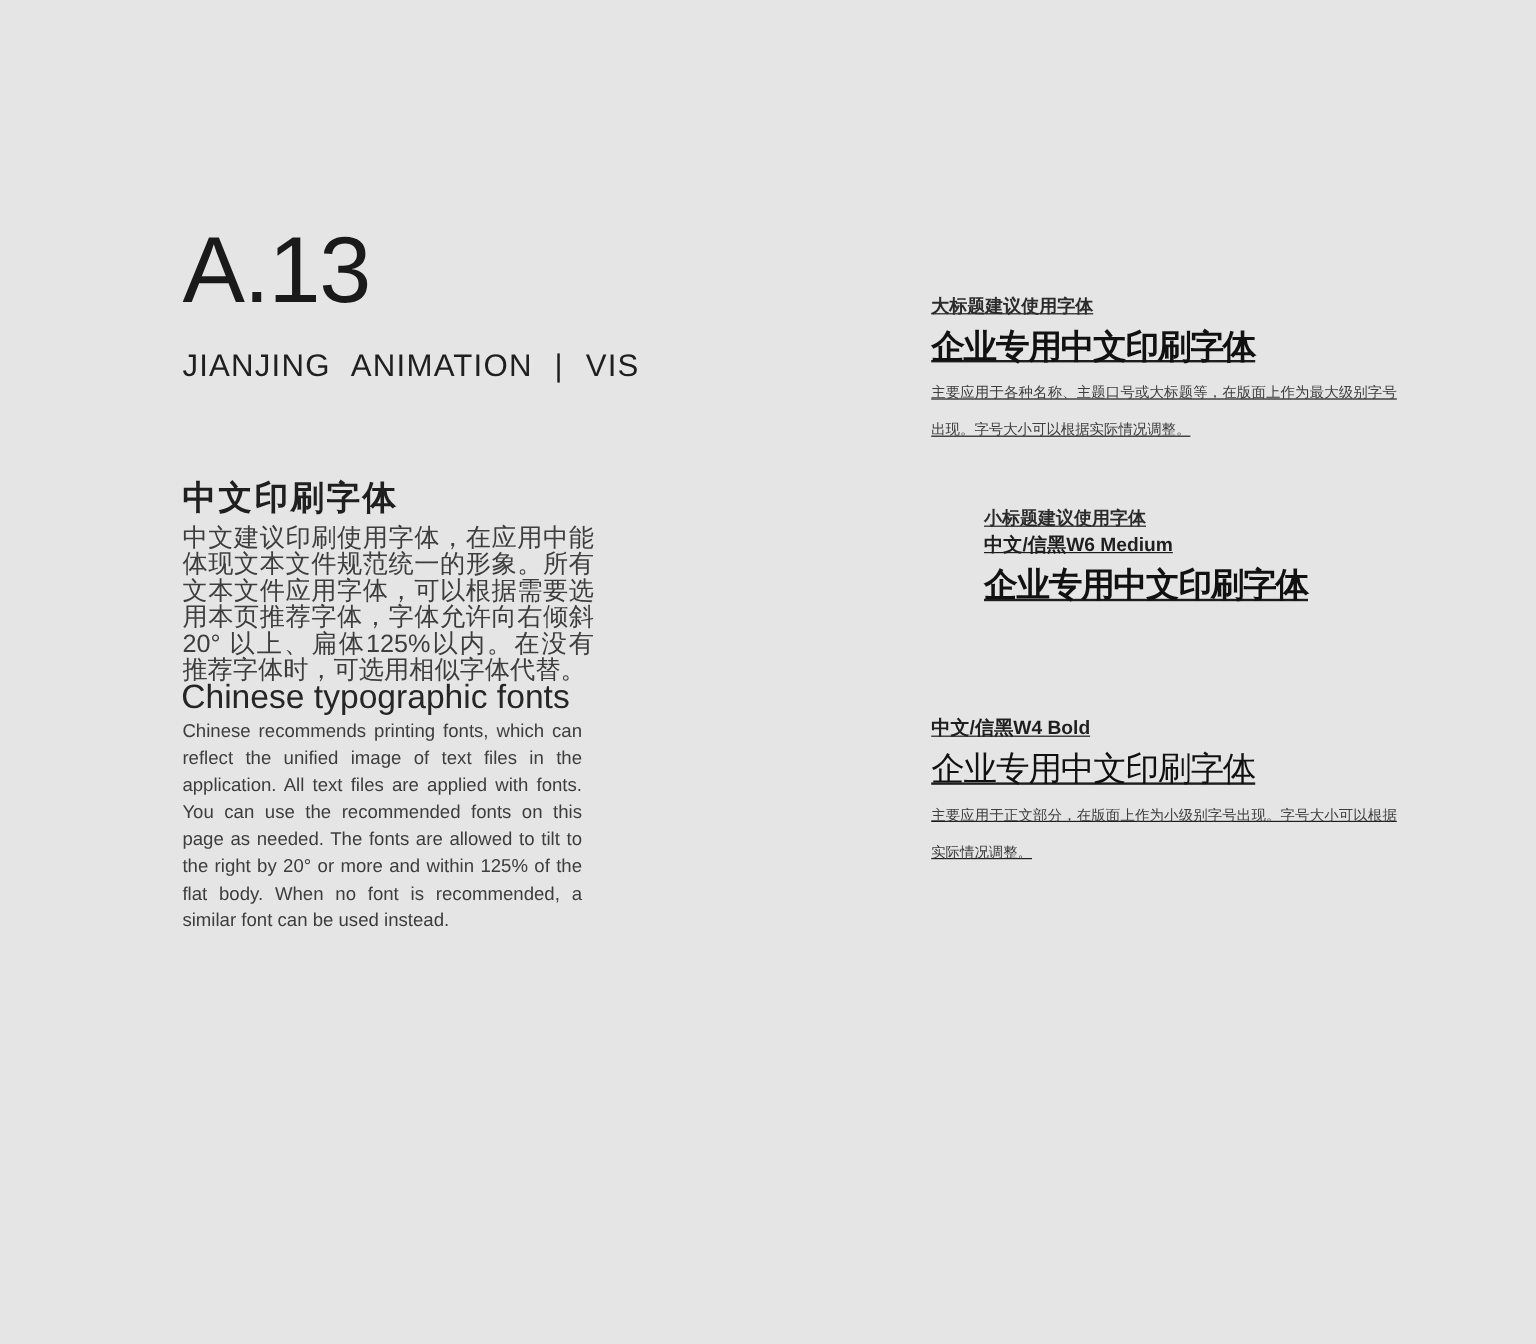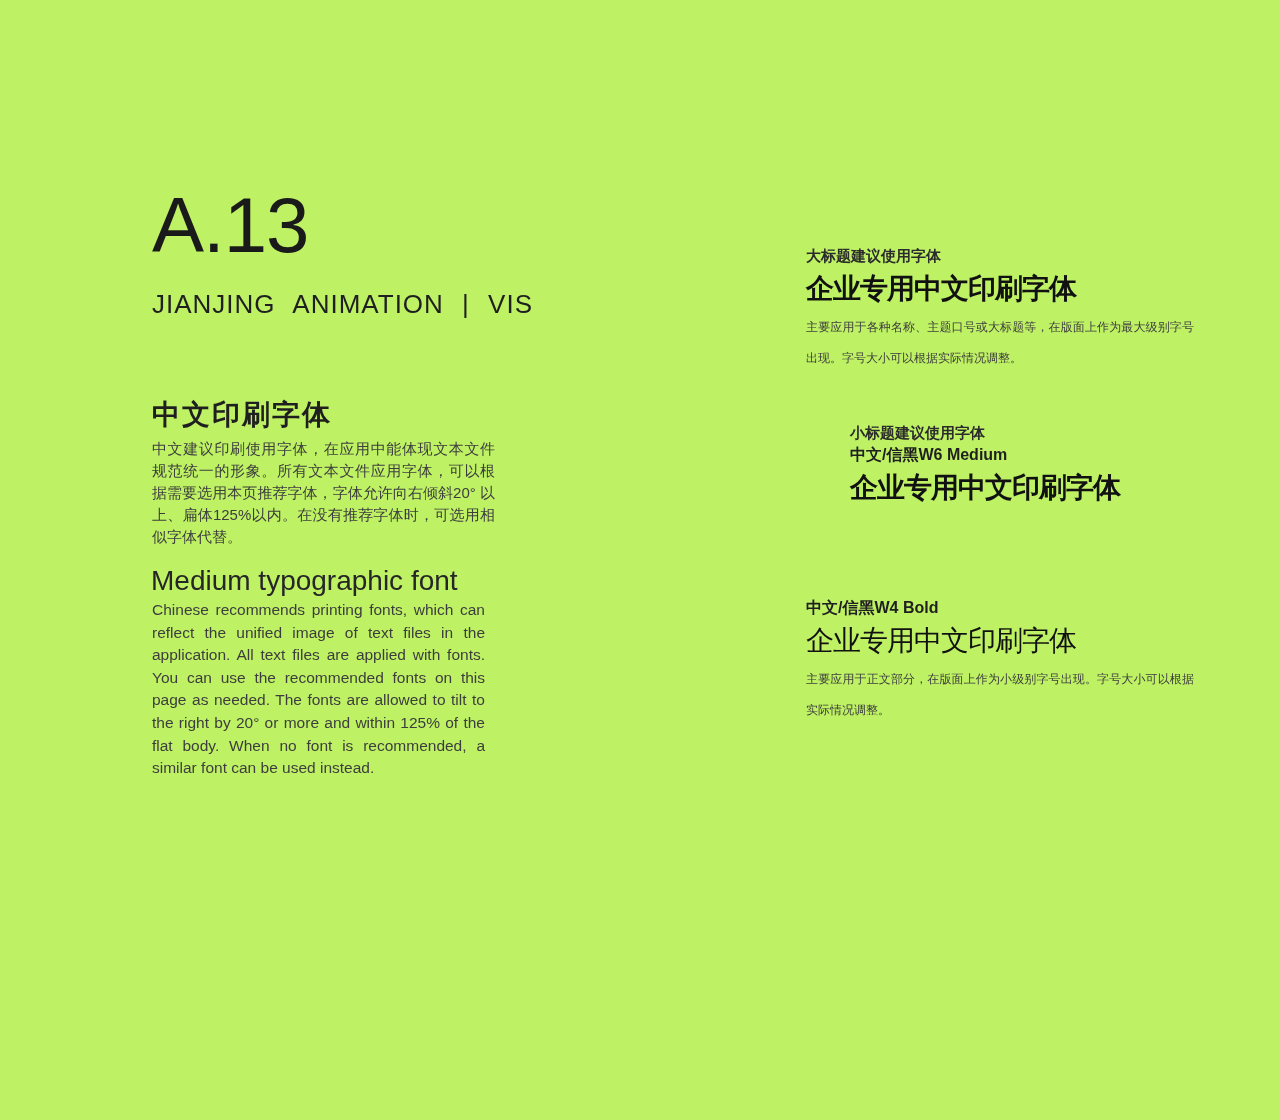--- a/index.html
+++ b/index.html
@@ -5,21 +5,21 @@
   * { margin: 0; padding: 0; box-sizing: border-box; }
   html, body { background: #ffffff; }
   body {
     font-family: "Liberation Sans", "DejaVu Sans", sans-serif;
     color: #1e1e1e;
   }
   .page {
     position: relative;
     width: 1280px;
     height: 1120px;
-    background: #bef264;
+    background: #e5e5e5;
     overflow: hidden;
     margin: 0 auto;
   }
   .abs { position: absolute; }
 
   
   .page-code {
     left: 152px; top: 186px;
     font-size: 78px;
     line-height: 1.0;
@@ -39,21 +39,21 @@
   .zh-heading {
     left: 152px; top: 396px;
     font-size: 28px;
     font-weight: 700;
     letter-spacing: 2px;
     color: #1f1f1f;
   }
   .zh-paragraph {
     left: 152px; top: 438px;
     width: 343px;
-    font-size: 15px;
+    font-size: 21px;
     line-height: 22px;
     text-align: justify;
     color: #3d3d3d;
   }
   .en-heading {
     left: 151px; top: 565px;
     font-size: 28px;
     font-weight: 400;
     letter-spacing: 0px;
     color: #262626;
@@ -61,21 +61,21 @@
   .en-paragraph {
     left: 152px; top: 599px;
     width: 333px;
     font-size: 15.5px;
     line-height: 22.6px;
     text-align: justify;
     color: #3d3d3d;
   }
 
   
-  .spec-section { left: 806px; width: 388px; }
+  .spec-section { left: 776px; width: 388px; text-decoration: underline; }
   .spec-section.s1 { top: 245px; }
   .spec-section.s2 { top: 422px; margin-left: 44px; }
   .spec-section.s3 { top: 597px; }
 
   .sec-label {
     font-size: 15px;
     font-weight: 700;
     line-height: 22px;
     color: #2b2b2b;
   }
@@ -110,21 +110,21 @@
 <div class="page">
 
   <div class="abs page-code">A.13</div>
 
   <div class="abs zh-heading">中文印刷字体</div>
 
   <div class="abs page-subtitle">JIANJING ANIMATION | VIS</div>
 
   <div class="abs zh-paragraph">中文建议印刷使用字体，在应用中能体现文本文件规范统一的形象。所有文本文件应用字体，可以根据需要选用本页推荐字体，字体允许向右倾斜20° 以上、扁体125%以内。在没有推荐字体时，可选用相似字体代替。</div>
 
-  <div class="abs en-heading">Medium typographic font</div>
+  <div class="abs en-heading">Chinese typographic fonts</div>
 
   <div class="abs en-paragraph">Chinese recommends printing fonts, which can reflect the unified image of text files in the application. All text files are applied with fonts. You can use the recommended fonts on this page as needed. The fonts are allowed to tilt to the right by 20° or more and within 125% of the flat body. When no font is recommended, a similar font can be used instead.</div>
 
   <div class="abs spec-section s1">
     <div class="sec-label">大标题建议使用字体</div>
     <div class="sec-sample w7">企业专用中文印刷字体</div>
     <div class="sec-desc">主要应用于各种名称、主题口号或大标题等，在版面上作为最大级别字号出现。字号大小可以根据实际情况调整。</div>
   </div>
 
   <div class="abs spec-section s2">

